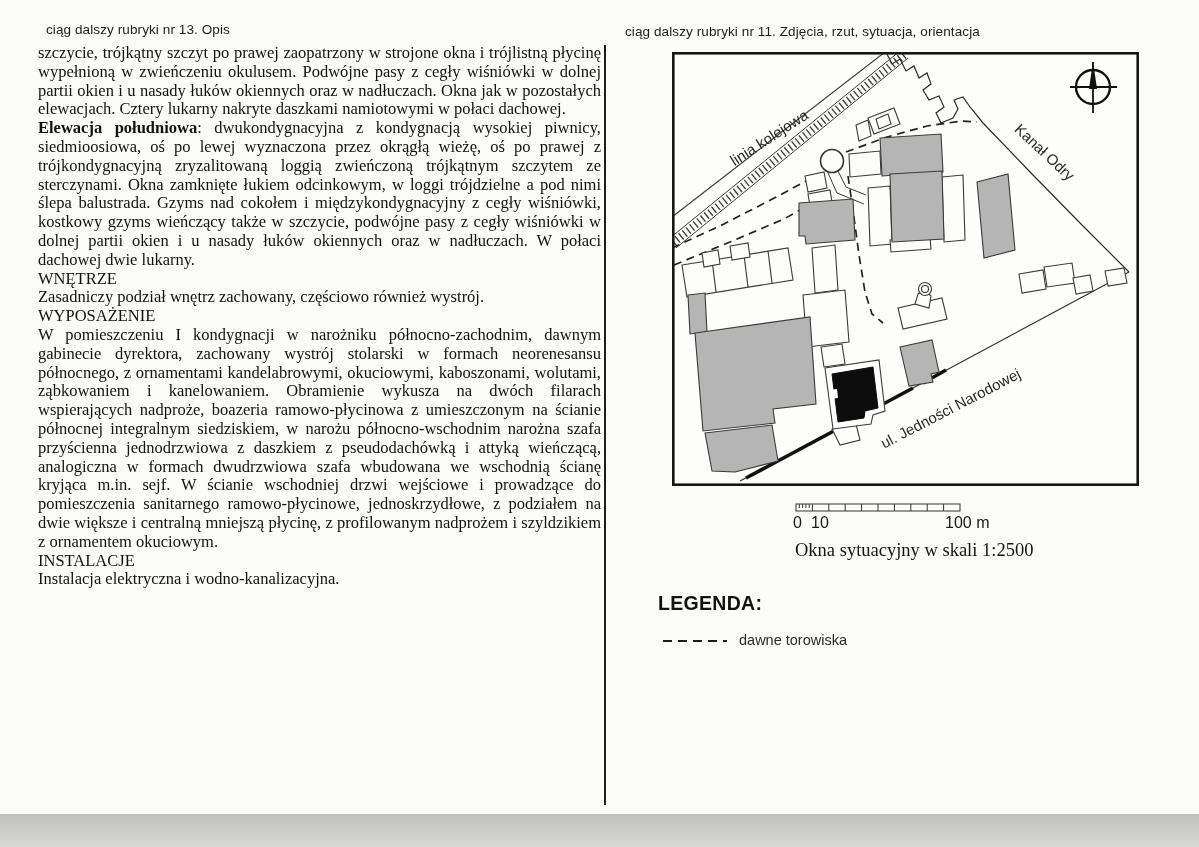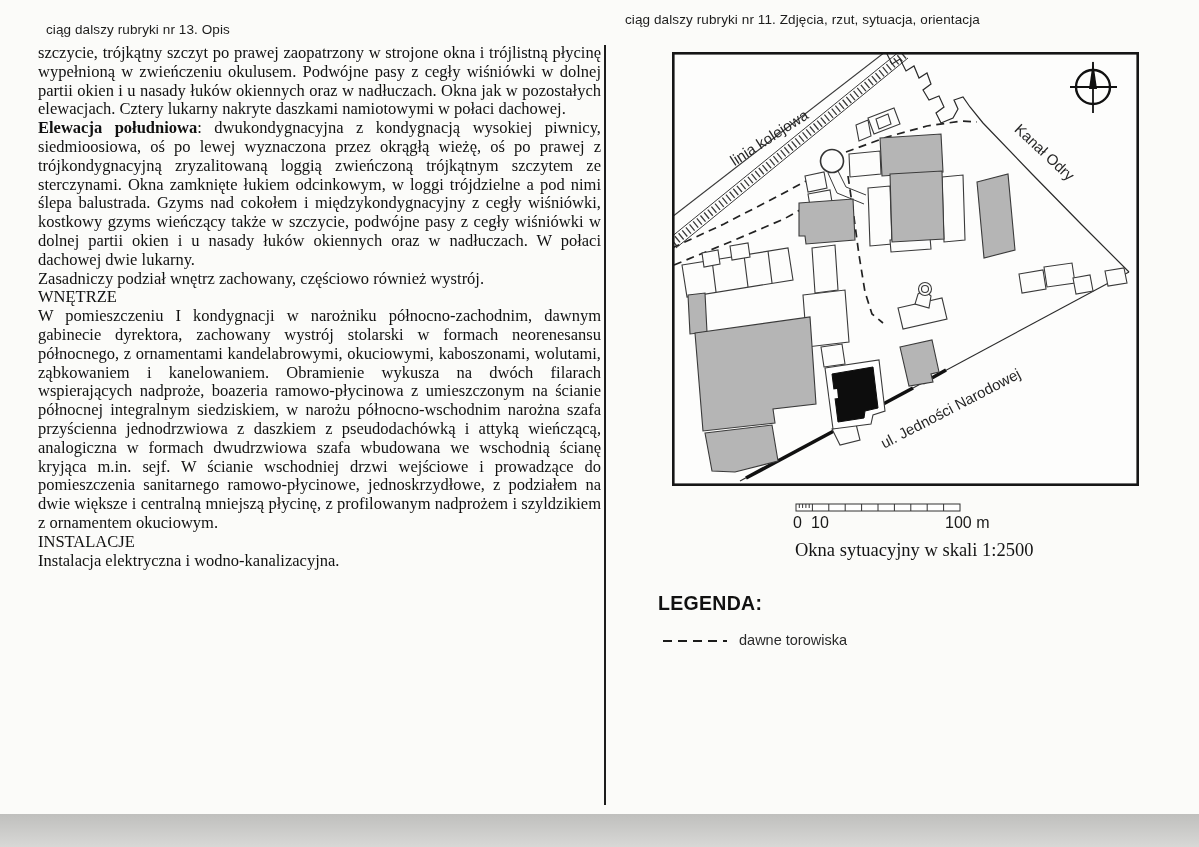--- a/index.html
+++ b/index.html
@@ -17,21 +17,21 @@
   }
   .bottom-strip{
     position:absolute;left:0;top:814px;width:1199px;height:33px;
     background:linear-gradient(#bfbfbd,#d8d8d6);
   }
   .col-header{
     position:absolute;
     font-size:13.5px;color:#1c1c1c;letter-spacing:.1px;
   }
   #header-left{left:46px;top:22px;}
-  #header-right{left:625px;top:12px;}
+  #header-right{left:625px;top:24px;}
   .divider{
     position:absolute;left:604px;top:45px;width:2px;height:760px;background:#1d1d1d;
   }
   .text-col{
     position:absolute;left:38px;top:44px;width:563px;
     font-family:"Liberation Serif", serif;
     font-size:16.5px;line-height:18.8px;color:#111;
     text-align:justify;
   }
   .text-col p{margin:0;}
@@ -73,22 +73,23 @@
 <div class="page">
 
   <div id="header-left" class="col-header">ciąg dalszy rubryki nr 13. Opis</div>
   <div id="header-right" class="col-header">ciąg dalszy rubryki nr 11. Zdjęcia, rzut, sytuacja, orientacja</div>
 
   <div class="divider"></div>
 
   <div class="text-col">
     <p><b></b><span>szczycie, trójkątny szczyt po prawej zaopatrzony w strojone okna i trójlistną płycinę wypełnioną w zwieńczeniu okulusem. Podwójne pasy z cegły wiśniówki w dolnej partii okien i u nasady łuków okiennych oraz w nadłuczach. Okna jak w pozostałych elewacjach. Cztery lukarny nakryte daszkami namiotowymi w połaci dachowej.</span></p>
     <p><b>Elewacja południowa</b><span>: dwukondygnacyjna z kondygnacją wysokiej piwnicy, siedmioosiowa, oś po lewej wyznaczona przez okrągłą wieżę, oś po prawej z trójkondygnacyjną zryzalitowaną loggią zwieńczoną trójkątnym szczytem ze sterczynami. Okna zamknięte łukiem odcinkowym, w loggi trójdzielne a pod nimi ślepa balustrada. Gzyms nad cokołem i międzykondygnacyjny z cegły wiśniówki, kostkowy gzyms wieńczący także w szczycie, podwójne pasy z cegły wiśniówki w dolnej partii okien i u nasady łuków okiennych oraz w nadłuczach. W połaci dachowej dwie lukarny.</span></p>
+    <p><b></b><span>WNĘTRZE</span></p>
     <p><b></b><span>Zasadniczy podział wnętrz zachowany, częściowo również wystrój.</span></p>
-    <p><b></b><span>WNĘTRZE</span></p>
+    <p><b></b><span>WYPOSAŻENIE</span></p>
     <p><b></b><span>W pomieszczeniu I kondygnacji w narożniku północno-zachodnim, dawnym gabinecie dyrektora, zachowany wystrój stolarski w formach neorenesansu północnego, z ornamentami kandelabrowymi, okuciowymi, kaboszonami, wolutami, ząbkowaniem i kanelowaniem. Obramienie wykusza na dwóch filarach wspierających nadproże, boazeria ramowo-płycinowa z umieszczonym na ścianie północnej integralnym siedziskiem, w narożu północno-wschodnim narożna szafa przyścienna jednodrzwiowa z daszkiem z pseudodachówką i attyką wieńczącą, analogiczna w formach dwudrzwiowa szafa wbudowana we wschodnią ścianę kryjąca m.in. sejf. W ścianie wschodniej drzwi wejściowe i prowadzące do pomieszczenia sanitarnego ramowo-płycinowe, jednoskrzydłowe, z podziałem na dwie większe i centralną mniejszą płycinę, z profilowanym nadprożem i szyldzikiem z ornamentem okuciowym.</span></p>
     <p><b></b><span>INSTALACJE</span></p>
     <p><b></b><span>Instalacja elektryczna i wodno-kanalizacyjna.</span></p>
   </div>
 
   <div class="map-frame">
     <svg width="467" height="434" viewBox="0 0 467 434">
 
       <g stroke="#3a3a3a">
         <line x1="213" y1="0" x2="0" y2="165" stroke-width="1.1"></line>

